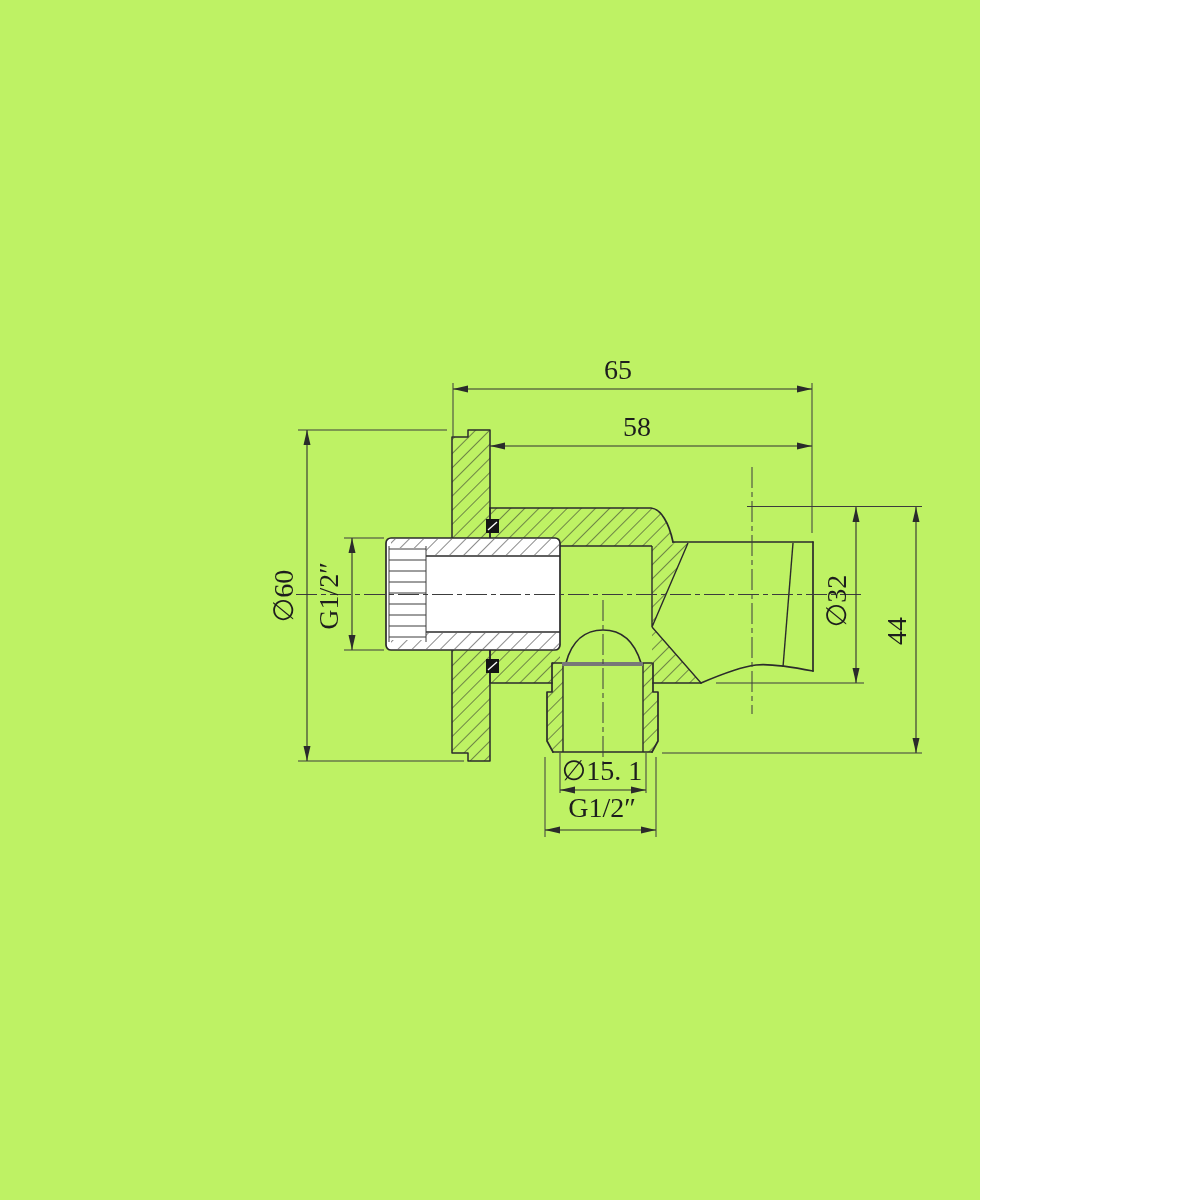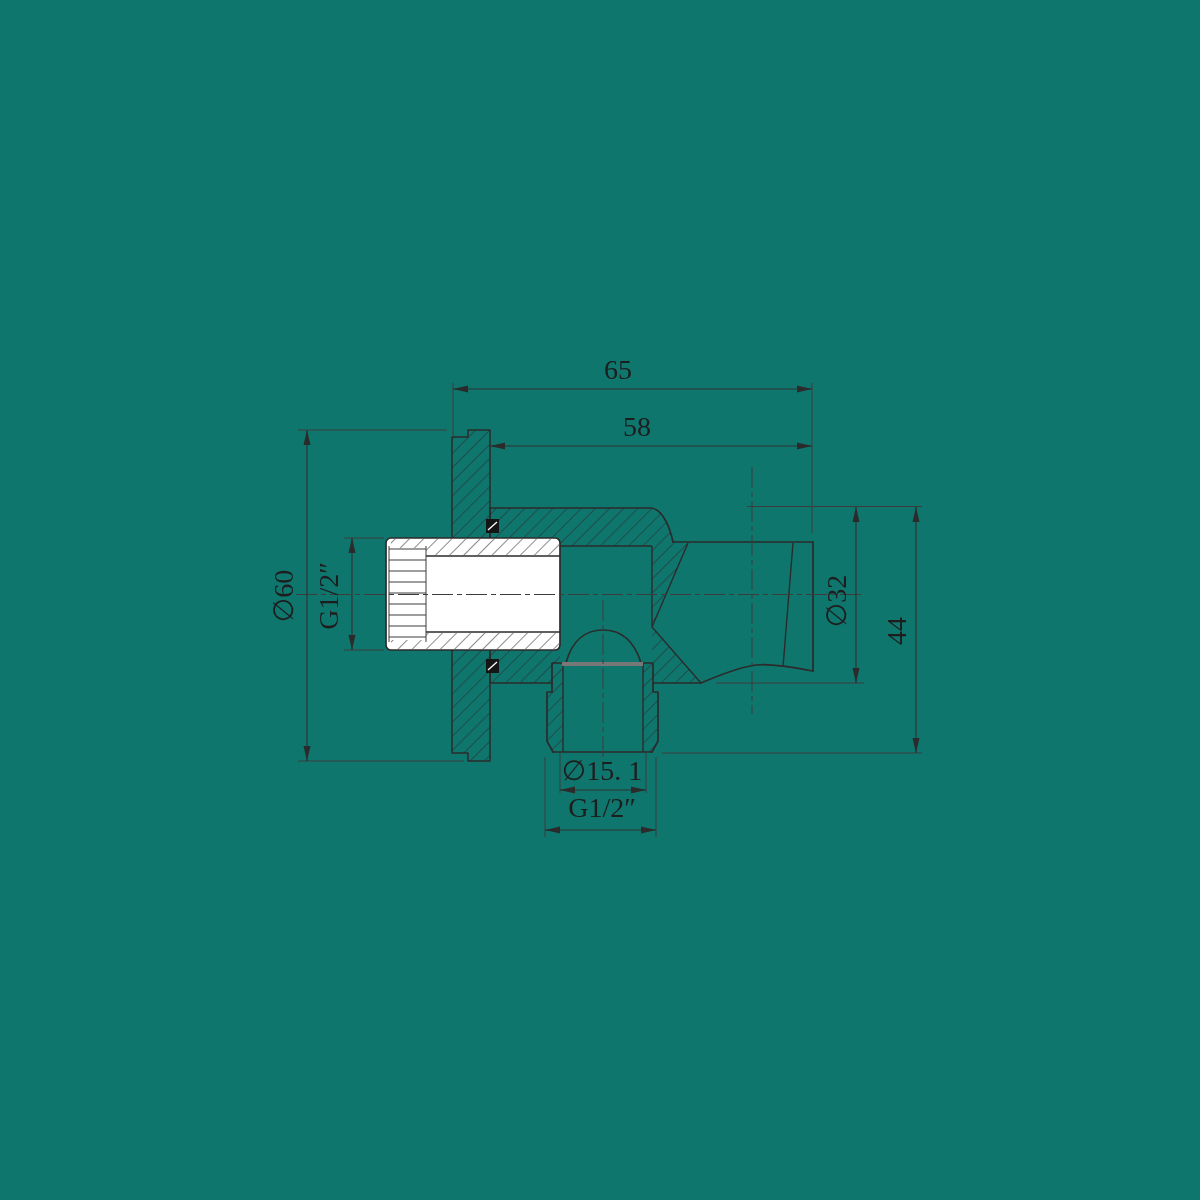--- a/index.html
+++ b/index.html
@@ -1,16 +1,16 @@
 <!DOCTYPE html>
 <html><head>
 <meta charset="utf-8">
 <style>
   html,body{margin:0;padding:0;background:#ffffff;}
-  .page{width:1200px;height:1200px;position:relative;background:#0f766e;overflow:hidden;}
+  .page{width:980px;height:1200px;position:relative;background:#bef264;overflow:hidden;}
   svg{position:absolute;left:0;top:0;}
   .outline{fill:none;stroke:#2b2b2b;stroke-width:1.7;stroke-linejoin:round;stroke-linecap:round;}
   .outline2{fill:none;stroke:#2b2b2b;stroke-width:1.4;stroke-linejoin:round;}
   .hatched{fill:url(#hatch);stroke:#2b2b2b;stroke-width:1.5;stroke-linejoin:round;}
   .hfill{fill:url(#hatch);stroke:none;}
   .whitefill{fill:#ffffff;stroke:#2b2b2b;stroke-width:1.7;}
   .thin{fill:none;stroke:#3c3c3c;stroke-width:1;}
   .dimline{fill:none;stroke:#303030;stroke-width:1.1;}
   .cl{fill:none;stroke:#3c3c3c;stroke-width:1;stroke-dasharray:21 4 5 4;}
   .arrow{fill:#2b2b2b;stroke:none;}

